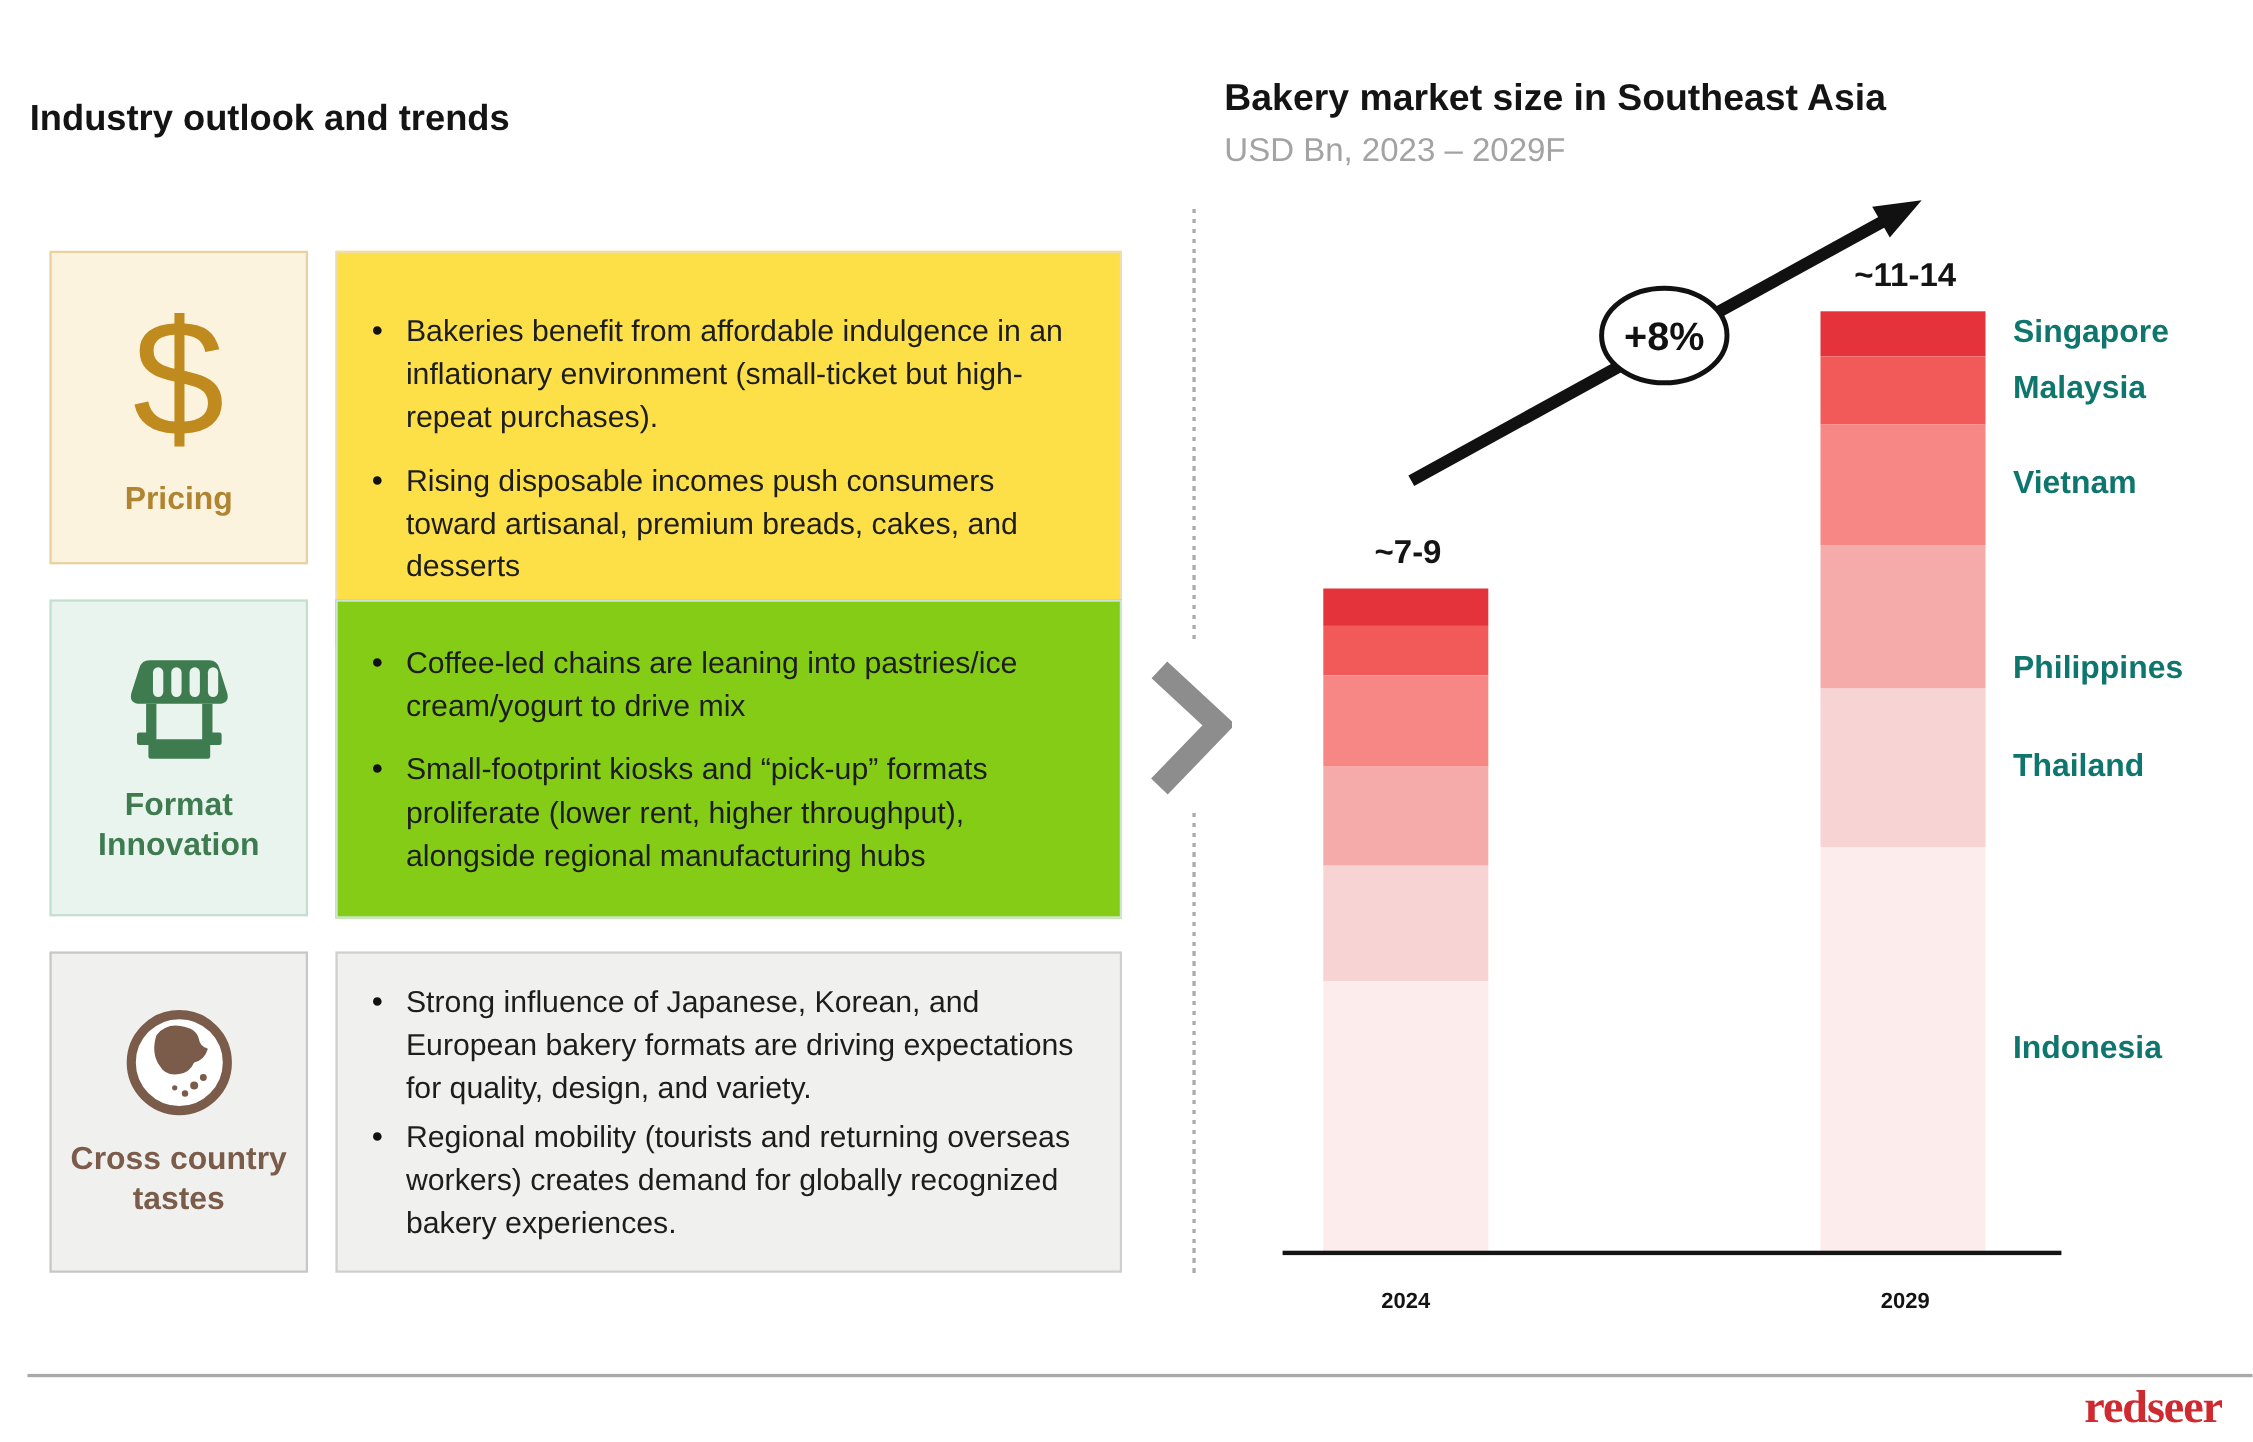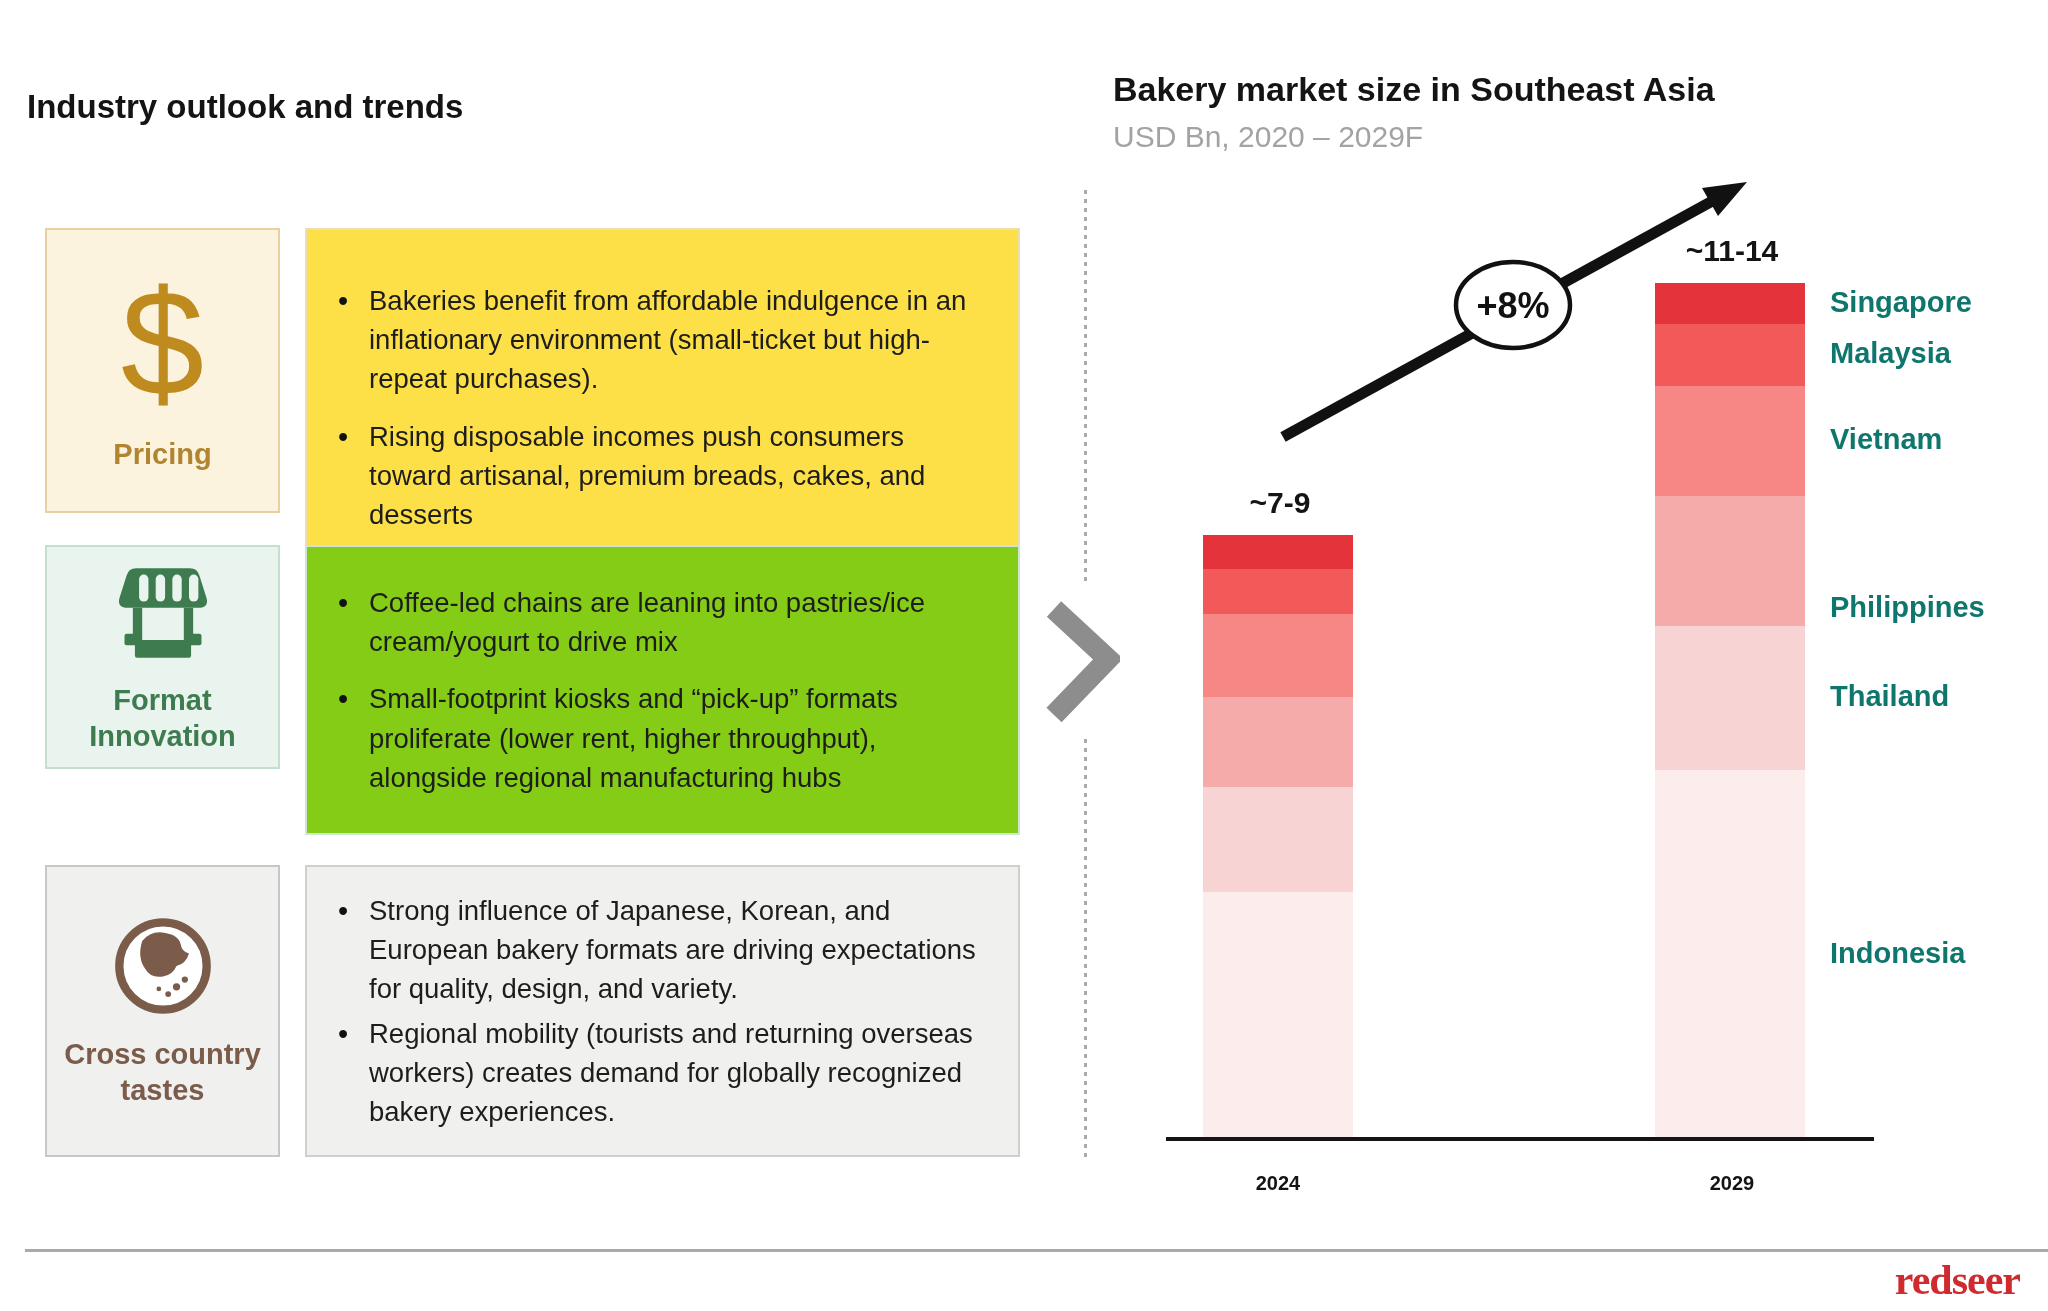--- a/index.html
+++ b/index.html
@@ -9,21 +9,21 @@
   
   .page-title{position:absolute;left:27px;top:88px;font-size:33px;font-weight:700;color:#141414;}
 
   .icon-box{position:absolute;left:45px;width:235px;box-sizing:border-box;
             display:flex;flex-direction:column;align-items:center;justify-content:center;}
   .text-box{position:absolute;left:305px;width:715px;box-sizing:border-box;
             display:flex;flex-direction:column;justify-content:center;
             padding:18px 33px 18px 28px;}
   .row1 .icon-box{top:228px;height:285px;background:#fcf3de;border:2px solid #e8d19e;}
   .row1 .text-box{top:228px;height:359px;background:#fde047;border:2px solid #eedcb2;padding-left:28px;}
-  .row2 .icon-box{top:545px;height:224px;background:#e9f4ee;border:2px solid #c3dfce;}
+  .row2 .icon-box{top:545px;height:288px;background:#e9f4ee;border:2px solid #c3dfce;}
   .row2 .text-box{top:545px;height:290px;background:#84cc16;border:2px solid #cde5d7;}
   .row3 .icon-box{top:865px;height:292px;background:#f0f0ef;border:2px solid #c7c7c5;}
   .row3 .text-box{top:865px;height:292px;background:#f0f0ef;border:2px solid #cfcfcd;}
 
   .icon-label{font-weight:700;font-size:29px;line-height:1.25;text-align:center;margin-top:18px;}
   .row1 .icon-label{color:#b08430;}
   .row2 .icon-label{color:#3e7c50;}
   .row3 .icon-label{color:#7b5c4b;}
   .dollar-glyph{font-size:150px;line-height:1;color:#bf8a1e;font-weight:400;}
 
@@ -122,21 +122,21 @@
   </section>
 
   <div class="v-divider"></div>
   <div class="chevron-patch"></div>
   <svg class="chevron-svg" width="74" height="122" viewBox="0 0 74 122">
     <polyline points="8,8 62,58 8,114" fill="none" stroke="#8d8d8d" stroke-width="21" stroke-linejoin="miter"></polyline>
   </svg>
 
   <section>
     <div class="chart-title">Bakery market size in Southeast Asia</div>
-    <div class="chart-subtitle">USD Bn, 2020 – 2029F</div>
+    <div class="chart-subtitle">USD Bn, 2023 – 2029F</div>
 
     <svg class="growth-arrow-svg" width="520" height="320" viewBox="0 0 520 320">
       <line x1="33" y1="287" x2="466" y2="49" stroke="#111111" stroke-width="11"></line>
       <polygon points="497,32 468,66 452,38" fill="#111111"></polygon>
       <ellipse cx="263" cy="155" rx="57" ry="43" fill="#ffffff" stroke="#111111" stroke-width="4.5"></ellipse>
       <text x="263" y="168" text-anchor="middle" font-size="36" font-weight="bold" fill="#111111" font-family="Liberation Sans, DejaVu Sans, sans-serif">+8%</text>
     </svg>
 
     <div class="bar-total" style="left:1280px;top:486px">~7-9</div>
     <div class="bar-total" style="left:1732px;top:234px">~11-14</div>

